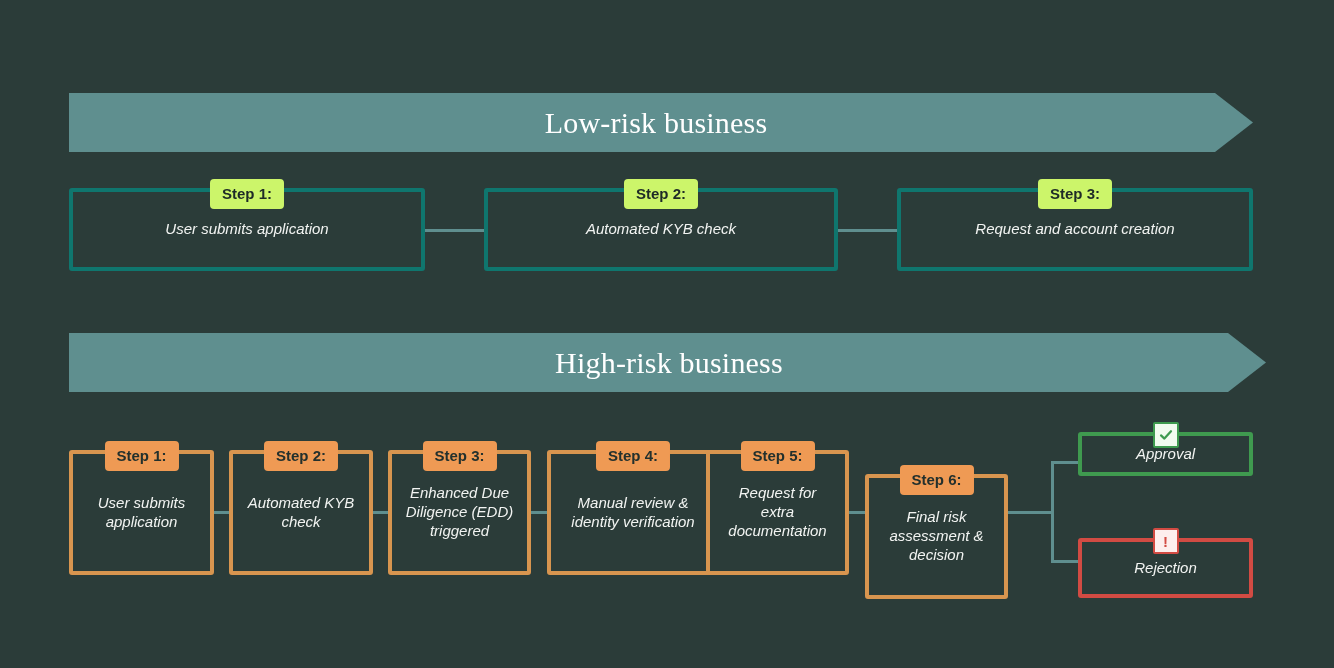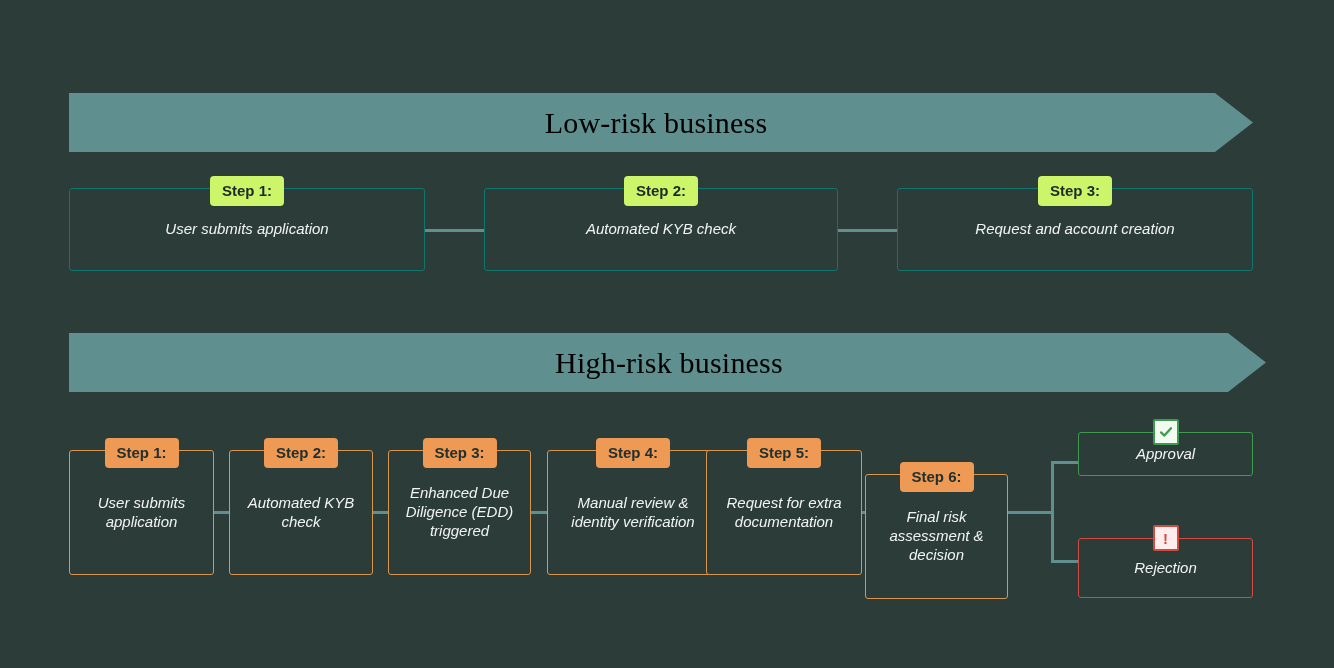--- a/index.html
+++ b/index.html
@@ -27,32 +27,32 @@
     background: #5f8f8f;
     display: flex;
     align-items: center;
     justify-content: center;
     -webkit-clip-path: polygon(0 0, calc(100% - 38px) 0, 100% 50%, calc(100% - 38px) 100%, 0 100%);
     clip-path: polygon(0 0, calc(100% - 38px) 0, 100% 50%, calc(100% - 38px) 100%, 0 100%);
   }
   .banner-title {
     font-family: "Liberation Serif", "DejaVu Serif", serif;
     font-size: 30px;
-    color: #000000;
+    color: #ffffff;
     letter-spacing: 0.2px;
     margin-right: 38px;
     white-space: nowrap;
     margin-left: 28px;
   }
 
   
   .step-box {
     position: absolute;
     box-sizing: border-box;
-    border: 1px solid #0f766e;
+    border: 4px solid #0f766e;
     border-radius: 3px;
     background: #2b3c39;
     display: flex;
     align-items: center;
     justify-content: center;
     text-align: center;
   }
   .step-box .body-text {
     color: #f2f4f2;
     font-size: 15px;
@@ -182,21 +182,21 @@
   <div class="step-box risk-high" style="left:388px; top:450px; width:143px; height:125px;">
     <span class="step-badge">Step 3:</span>
     <span class="body-text">Enhanced Due Diligence (EDD) triggered</span>
   </div>
 
   <div class="step-box risk-high" style="left:547px; top:450px; width:172px; height:125px;">
     <span class="step-badge">Step 4:</span>
     <span class="body-text">Manual review &amp; identity verification</span>
   </div>
 
-  <div class="step-box risk-high" style="left:706px; top:450px; width:156px; height:125px;">
+  <div class="step-box risk-high" style="left:706px; top:450px; width:143px; height:125px;">
     <span class="step-badge">Step 5:</span>
     <span class="body-text">Request for extra documentation</span>
   </div>
 
   <div class="step-box risk-high" style="left:865px; top:450px; width:143px; height:125px;margin-top:24px;">
     <span class="step-badge">Step 6:</span>
     <span class="body-text">Final risk assessment &amp; decision</span>
   </div>
 
   <div class="step-box outcome-approve" style="left:1078px; top:432px; width:175px; height:44px;">

